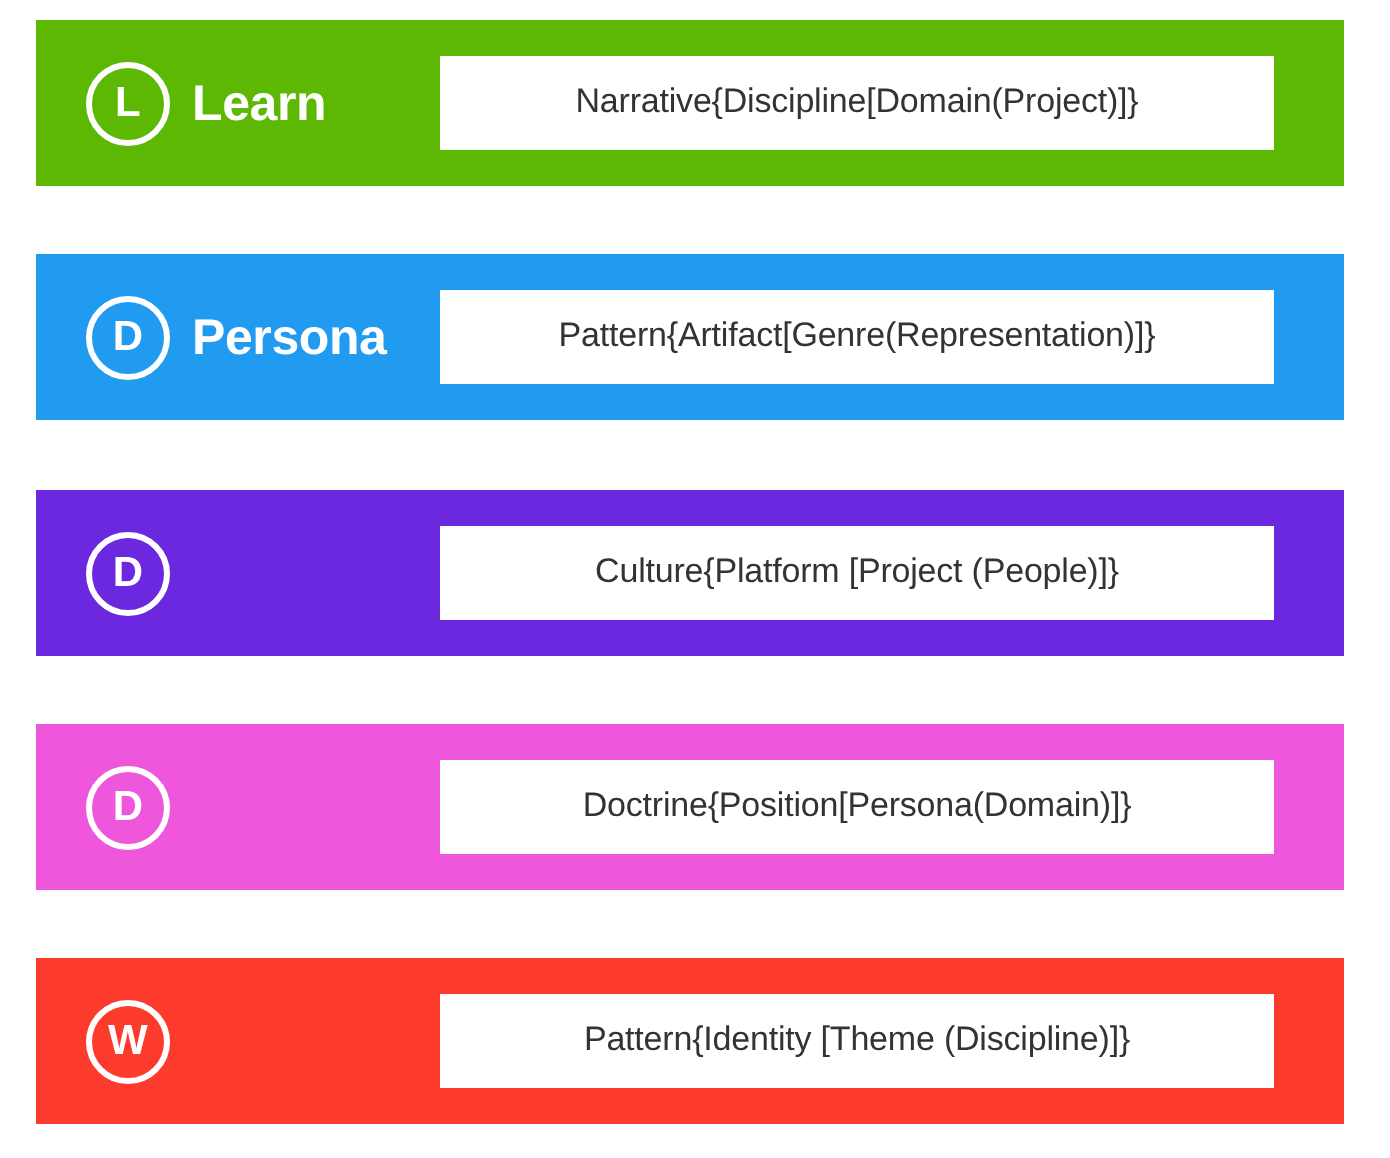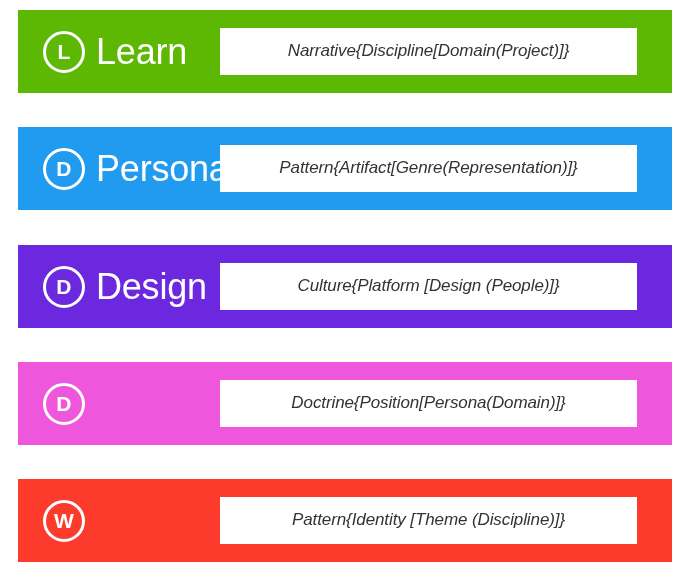--- a/index.html
+++ b/index.html
@@ -63,22 +63,22 @@
   }
 
   .stage-label {
     position: absolute;
     left: 78px;
     top: 50%;
     margin-top: -19px;
     height: 38px;
     line-height: 38px;
     color: #ffffff;
-    font-size: 36px;
-    font-weight: normal;
+    font-size: 25px;
+    font-weight: bold;
     letter-spacing: -0.2px;
     white-space: nowrap;
   }
 
   .formula-box {
     position: absolute;
     left: 202px;
     top: 18px;
     width: 417px;
     height: 47px;
@@ -89,21 +89,20 @@
     box-sizing: border-box;
   }
 
   .formula-text {
     color: #333333;
     font-size: 17px;
     font-weight: normal;
     line-height: 1.1;
     white-space: nowrap;
     letter-spacing: -0.1px;
-    font-style: italic;
   }
 </style>
 </head>
 <body style="background: rgb(255, 255, 255);">
 
 <div id="stack">
 
   <div class="row row-0" style="background: rgb(92, 184, 3);">
     <span class="badge">
       <span class="badge-letter">L</span>
@@ -121,23 +120,22 @@
     <span class="stage-label">Persona</span>
     <span class="formula-box">
       <span class="formula-text">Pattern{Artifact[Genre(Representation)]}</span>
     </span>
   </div>
 
   <div class="row row-2" style="background: rgb(107, 40, 222);">
     <span class="badge">
       <span class="badge-letter">D</span>
     </span>
-    <span class="stage-label">Design</span>
     <span class="formula-box">
-      <span class="formula-text">Culture{Platform [Design (People)]}</span>
+      <span class="formula-text">Culture{Platform [Project (People)]}</span>
     </span>
   </div>
 
   <div class="row row-3" style="background: rgb(238, 87, 220);">
     <span class="badge">
       <span class="badge-letter">D</span>
     </span>
     <span class="formula-box">
       <span class="formula-text">Doctrine{Position[Persona(Domain)]}</span>
     </span>

